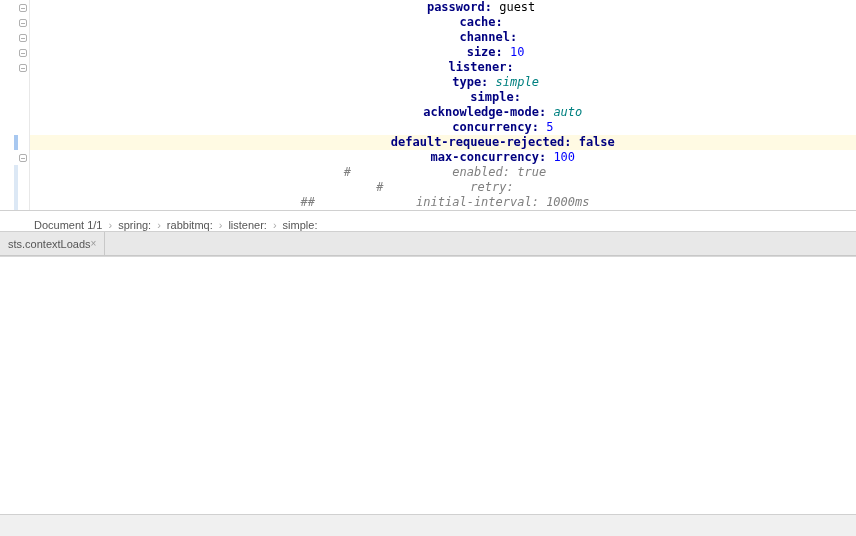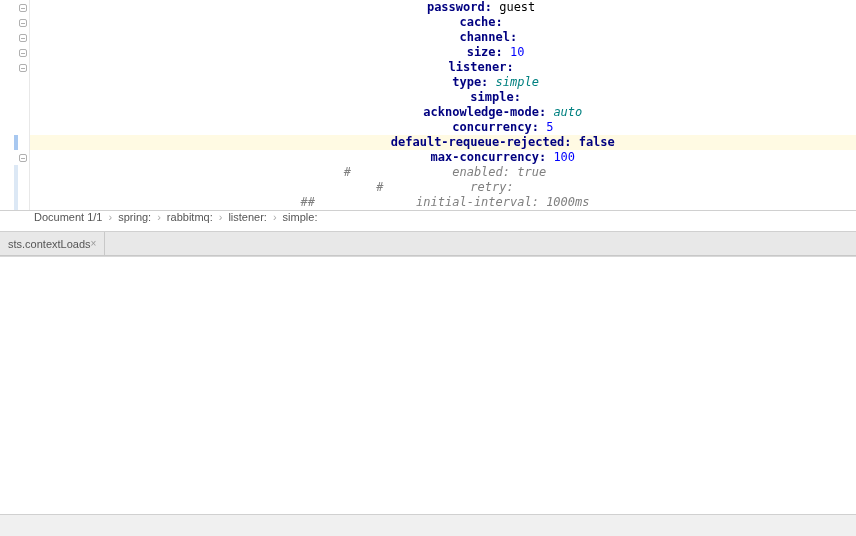--- a/index.html
+++ b/index.html
@@ -112,21 +112,21 @@
     .comment {
       color: #808080;
       font-style: italic;
     }
     .breadcrumb {
       height: 22px;
       background: #ffffff;
       border-top: 1px solid #d0d0d0;
       border-bottom: 1px solid #d0d0d0;
       display: flex;
-      align-items: flex-start;
+      align-items: flex-end;
       padding-left: 30px;
       font-family: -apple-system, 'Lucida Grande', sans-serif;
       font-size: 11px;
       color: #555555;
     }
     .breadcrumb-item {
       padding: 0 4px;
     }
     .breadcrumb-sep {
       color: #aaaaaa;

